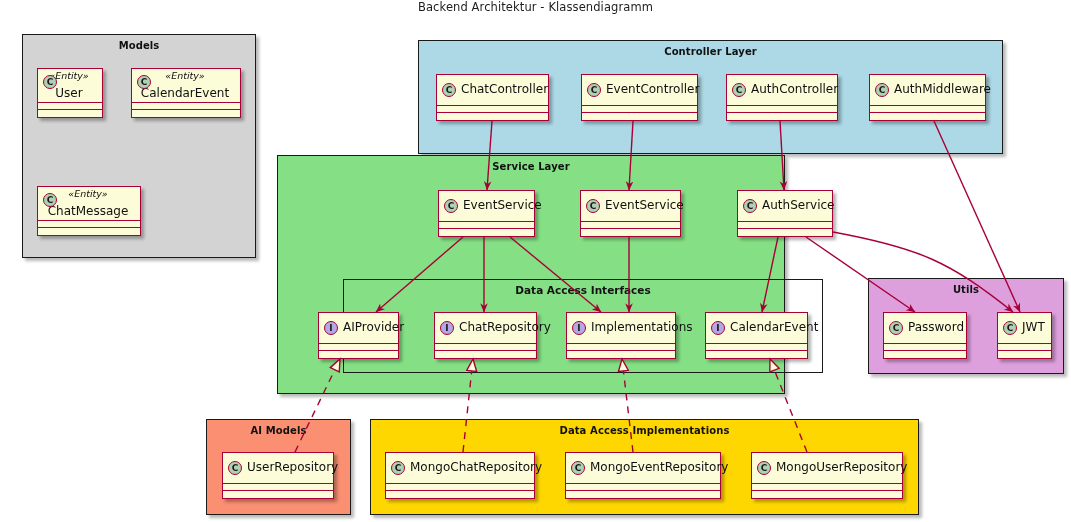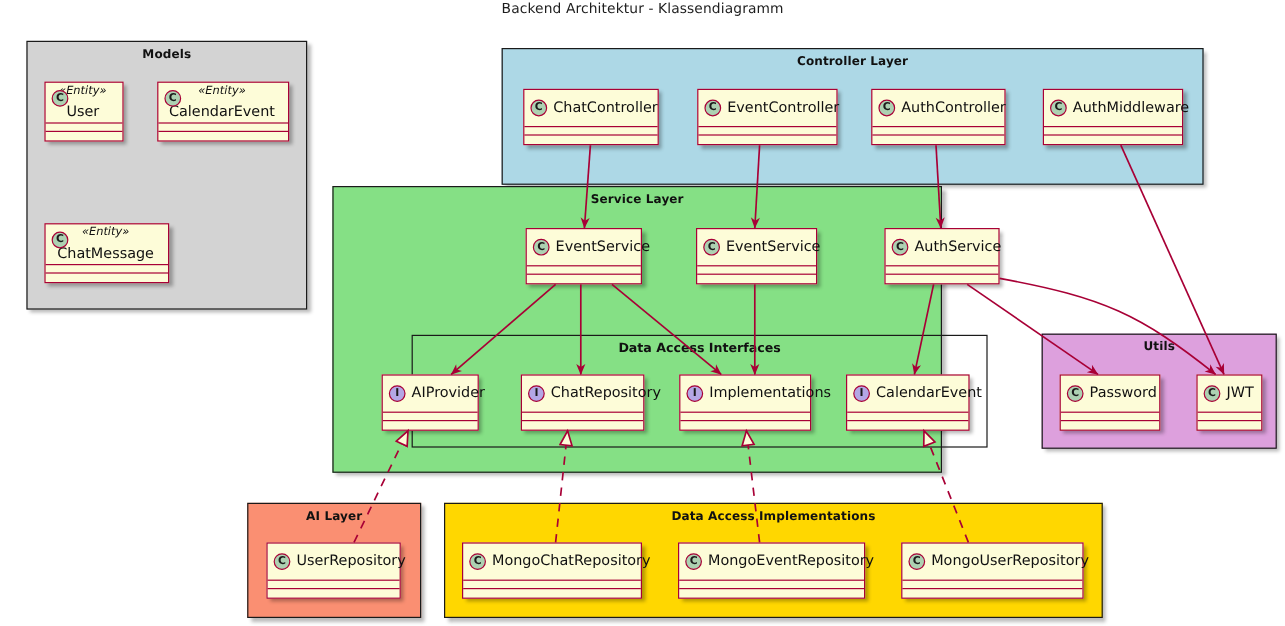--- a/index.html
+++ b/index.html
@@ -86,21 +86,21 @@
       <div class="package" style="left: 277px; top: 155px; width: 508px; height: 239px; background: rgb(133, 224, 133);">
         <div class="pkg-title">Service Layer</div>
       </div>
       <div class="subpackage" style="left: 303px; top: 279px; width: 480px; height: 94px; margin-left: 40px;">
         <div class="pkg-title">Data Access Interfaces</div>
       </div>
       <div class="package" style="left: 868px; top: 278px; width: 196px; height: 96px; background: rgb(221, 160, 221);">
         <div class="pkg-title">Utils</div>
       </div>
       <div class="package" style="left: 206px; top: 419px; width: 145px; height: 96px; background: rgb(250, 143, 114);">
-        <div class="pkg-title">AI Layer</div>
+        <div class="pkg-title">AI Models</div>
       </div>
       <div class="package" style="left: 370px; top: 419px; width: 549px; height: 96px; background: rgb(255, 215, 0);">
         <div class="pkg-title">Data Access Implementations</div>
       </div>
       <div class="node stereo" style="left: 37px; top: 68px; width: 66px; height: 50px;">
         <div class="hdr" style="height: 34px;">
           <span class="badge c">C</span>
           <div><span class="stereotype">«Entity»</span><span class="nm">User</span></div>
         </div>
         <div class="comp"></div>

